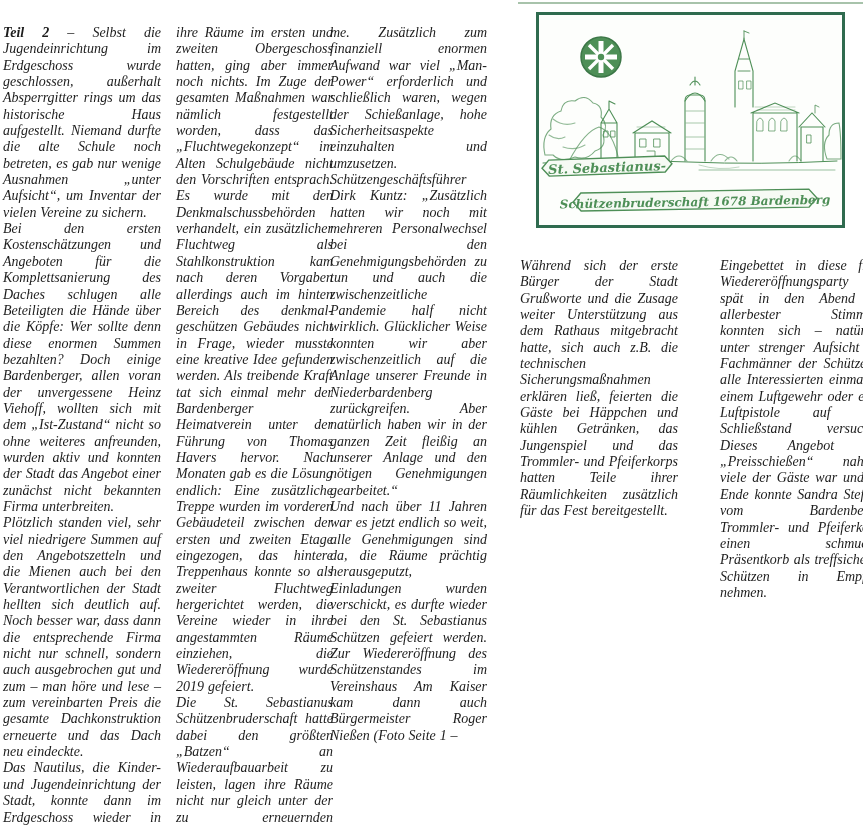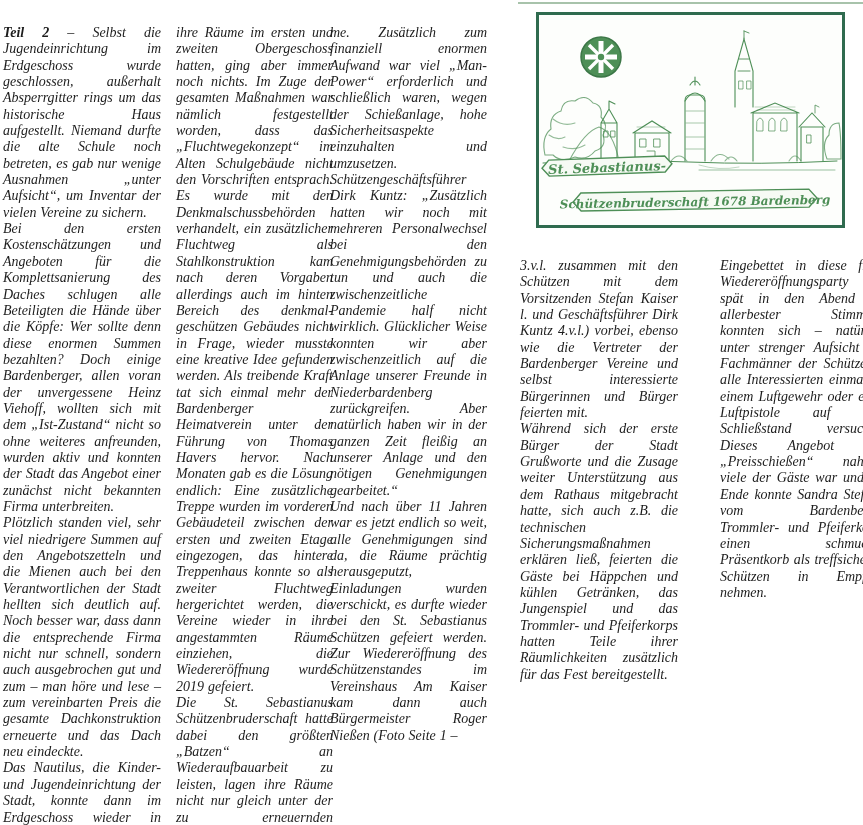--- a/index.html
+++ b/index.html
@@ -45,21 +45,20 @@
     </div>
   <div class="col" id="col2">
       <p>ihre Räume im ersten und zweiten Obergeschoss hatten, ging aber immer noch nichts. Im Zuge der gesamten Maßnahmen war nämlich festgestellt worden, dass das „Fluchtwegekonzept“ im Alten Schulgebäude nicht den Vorschriften entsprach. Es wurde mit den Denkmalschussbehörden verhandelt, ein zusätzlicher Fluchtweg als Stahlkonstruktion kam nach deren Vorgaben allerdings auch im hinten Bereich des denkmal-geschützen Gebäudes nicht in Frage, wieder musste eine kreative Idee gefunden werden. Als treibende Kraft tat sich einmal mehr der Bardenberger Heimatverein unter der Führung von Thomas Havers hervor. Nach Monaten gab es die Lösung endlich: Eine zusätzliche Treppe wurden im vorderen Gebäudeteil zwischen der ersten und zweiten Etage eingezogen, das hintere Treppenhaus konnte so als zweiter Fluchtweg hergerichtet werden, die Vereine wieder in ihre angestammten Räume einziehen, die Wiedereröffnung wurde 2019 gefeiert.</p>
       <p>Die St. Sebastianus Schützenbruderschaft hatte dabei den größten „Batzen“ an Wiederaufbauarbeit zu leisten, lagen ihre Räume nicht nur gleich unter der zu erneuernden Dachkonstruktion, sondern sie waren zusätzlich eben nicht nur Lager-, Besprechungs- oder Übungsräu-</p>
     </div>
   <div class="col" id="col3">
       <p>me. Zusätzlich zum finanziell enormen Aufwand war viel „Man-Power“ erforderlich und schließlich waren, wegen der Schießanlage, hohe Sicherheitsaspekte einzuhalten und umzusetzen. Schützengeschäftsführer Dirk Kuntz: „Zusätzlich hatten wir noch mit mehreren Personalwechsel bei den Genehmigungsbehörden zu tun und auch die zwischenzeitliche Pandemie half nicht wirklich. Glücklicher Weise konnten wir aber zwischenzeitlich auf die Anlage unserer Freunde in Niederbardenberg zurückgreifen. Aber natürlich haben wir in der ganzen Zeit fleißig an unserer Anlage und den nötigen Genehmigungen gearbeitet.“</p>
       <p>Und nach über 11 Jahren war es jetzt endlich so weit, alle Genehmigungen sind da, die Räume prächtig herausgeputzt, Einladungen wurden verschickt, es durfte wieder bei den St. Sebastianus Schützen gefeiert werden. Zur Wiedereröffnung des Schützenstandes im Vereinshaus Am Kaiser kam dann auch Bürgermeister Roger Nießen (Foto Seite 1 –</p>
     </div>
   <div class="col" id="col4">
-      <p>3.v.l. zusammen mit den Schützen mit dem Vorsitzenden Stefan Kaiser l. und Geschäftsführer Dirk Kuntz 4.v.l.) vorbei, ebenso wie die Vertreter der Bardenberger Vereine und selbst interessierte Bürgerinnen und Bürger feierten mit.</p>
       <p>Während sich der erste Bürger der Stadt Grußworte und die Zusage weiter Unterstützung aus dem Rathaus mitgebracht hatte, sich auch z.B. die technischen Sicherungsmaßnahmen erklären ließ, feierten die Gäste bei Häppchen und kühlen Getränken, das Jungenspiel und das Trommler- und Pfeiferkorps hatten Teile ihrer Räumlichkeiten zusätzlich für das Fest bereitgestellt.</p>
     </div>
   <div class="col" id="col5">
       <p>Eingebettet in diese flotte Wiedereröffnungsparty bis spät in den Abend bei allerbester Stimmung konnten sich – natürlich unter strenger Aufsicht der Fachmänner der Schützen – alle Interessierten einmal an einem Luftgewehr oder einer Luftpistole auf dem Schließstand versuchen. Dieses Angebot zum „Preisschießen“ nahmen viele der Gäste war und am Ende konnte Sandra Steffens vom Bardenberger Trommler- und Pfeiferkorps einen schmucken Präsentkorb als treffsicherste Schützen in Empfang nehmen.</p>
     </div>
 
   <div class="etching">
     <svg width="303" height="210" viewBox="0 0 303 210">
       <g stroke="#4e8f57" fill="none" stroke-width="1.1" stroke-linecap="round">
 

